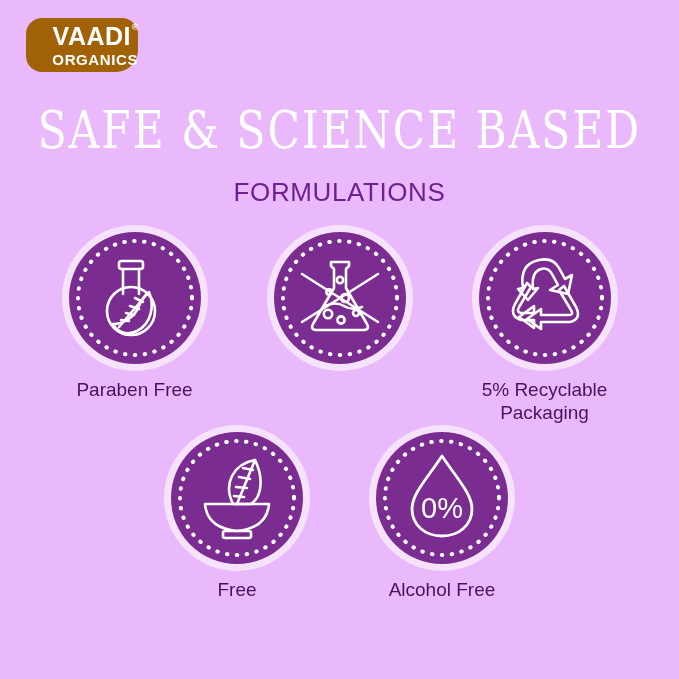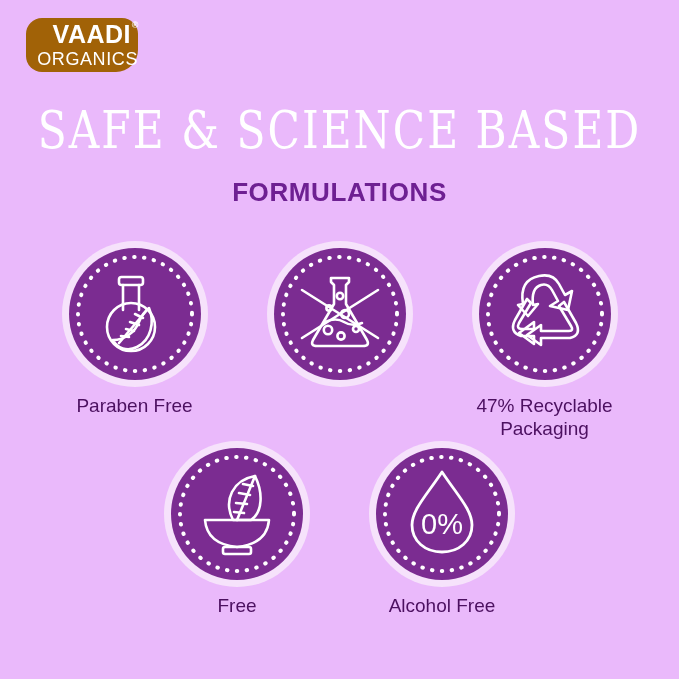--- a/index.html
+++ b/index.html
@@ -42,22 +42,22 @@
   }
   .logo-reg {
     position: absolute;
     right: -1px;
     top: -1px;
     font-size: 9px;
     font-weight: bold;
   }
   .logo-sub {
     color: #ffffff;
-    font-size: 18px;
-    font-weight: normal;
+    font-size: 15px;
+    font-weight: bold;
     letter-spacing: 0.6px;
     margin-top: 3px;
   }
 
   
   .title {
     position: absolute;
     left: 0;
     right: 0;
     top: 98px;
@@ -72,29 +72,29 @@
     white-space: nowrap;
   }
   .subtitle {
     position: absolute;
     left: 0;
     right: 0;
     top: 177px;
     text-align: center;
     color: #6e2092;
     font-size: 26px;
-    font-weight: bold;
+    font-weight: normal;
     letter-spacing: 0.6px;
   }
 
   
   .grid {
     position: absolute;
     left: 0;
-    top: 248px;
+    top: 232px;
     width: 679px;
   }
   .row {
     display: flex;
     justify-content: center;
     align-items: flex-start;
   }
   .row-2 { margin-top: 8px; }
   .cell {
     width: 205px;
@@ -202,21 +202,21 @@
           <g fill="none" stroke="#ffffff" stroke-width="2.6" stroke-linejoin="round" stroke-linecap="round">
 
             <path d="M44 56 Q40 32 60 28 Q74 25 80 36 L86 47 L93 43 L89 62 L71 58 L79 53 L73 42 Q69 35 62 37 Q52 40 54 57 L59 56 L49 68 L39 57 Z"></path>
 
             <path d="M48 51 L36 72 Q30 84 42 88 L55 88 L55 96 L40 85 L55 74 L55 81 L43 81 Q37 81 40 75 L52 55 Z"></path>
 
             <path d="M85 54 L97 75 Q103 87 91 90 L62 90 L62 97 L48 87 L62 77 L62 83 L90 83 Q95 83 92 78 L80 58 Z"></path>
           </g>
         </svg>
       </div>
-      <div class="label">47% Recyclable Packaging</div>
+      <div class="label">5% Recyclable Packaging</div>
     </div>
 
   </div>
 
   <div class="row row-2">
 
     <div class="cell">
       <div class="badge">
         <svg class="dots" viewBox="0 0 132 132">
           <circle cx="66" cy="66" r="57" fill="none" stroke="#ffffff" stroke-width="4" stroke-linecap="round" stroke-dasharray="0.5 9.4"></circle>

